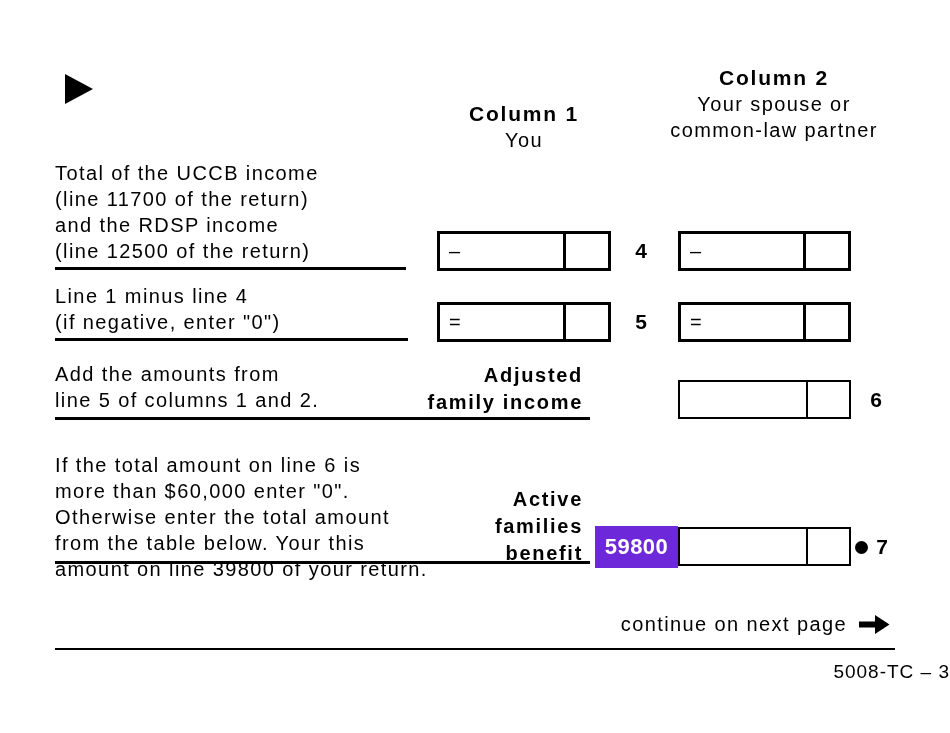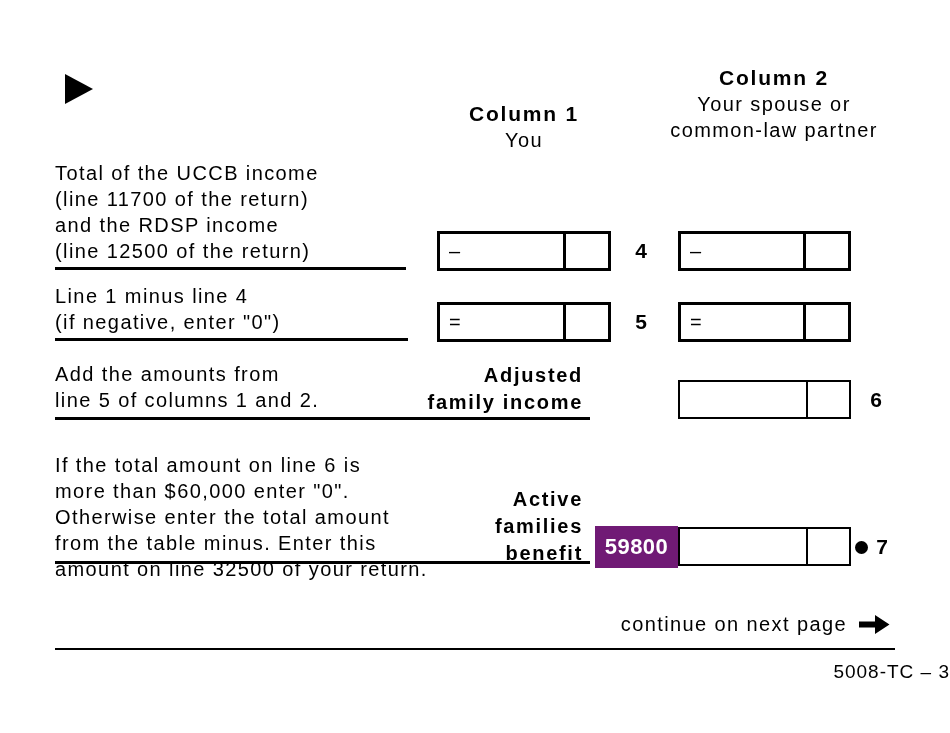--- a/index.html
+++ b/index.html
@@ -30,21 +30,21 @@
   .amount-box.light { border-width:2px; }
   .amt-main { flex:1; display:flex; align-items:center; padding-left:9px; }
   .amt-cents { width:45px; border-left:3px solid #000; box-sizing:border-box; }
   .light .amt-cents { width:43px; border-left-width:2px; }
   .line-no {
     position:absolute; font-weight:bold; font-size:21px;
     width:24px; text-align:center; letter-spacing:0;
   }
   .code-box {
     position:absolute; left:595px; top:526px; width:83px; height:42px;
-    background:#701a75; color:#fff; display:flex; align-items:center; justify-content:center;
+    background:#6d28d9; color:#fff; display:flex; align-items:center; justify-content:center;
     font-weight:bold; font-size:22px; letter-spacing:0.5px;
   }
   .bullet {
     position:absolute; left:855px; top:541px; width:13px; height:13px;
     background:#000; border-radius:50%;
   }
   .continue-row {
     position:absolute; left:450px; top:613px; width:440px;
     display:flex; justify-content:flex-end; align-items:center; gap:12px;
   }
@@ -132,22 +132,22 @@
       <span></span>
     </div>
     <div class="amt-cents"></div>
   </div>
   <div class="line-no" style="left:864px; top:388px;">6</div>
 
   <div class="row-label" style="top:452px;">
     <div class="nowrap">If the total amount on line 6 is</div>
     <div class="nowrap">more than $60,000 enter "0".</div>
     <div class="nowrap">Otherwise enter the total amount</div>
-    <div class="nowrap">from the table minus. Enter this</div>
-    <div class="nowrap">amount on line 32500 of your return.</div>
+    <div class="nowrap">from the table below. Your this</div>
+    <div class="nowrap">amount on line 39800 of your return.</div>
   </div>
   <div class="row-bold-label" style="top:486px;">
     <div>Active</div>
     <div>families</div>
     <div>benefit</div>
   </div>
   <div class="sep" style="left:55px; top:561px; width:535px;"></div>
 
   <div class="code-box">
     <span>59800</span>

